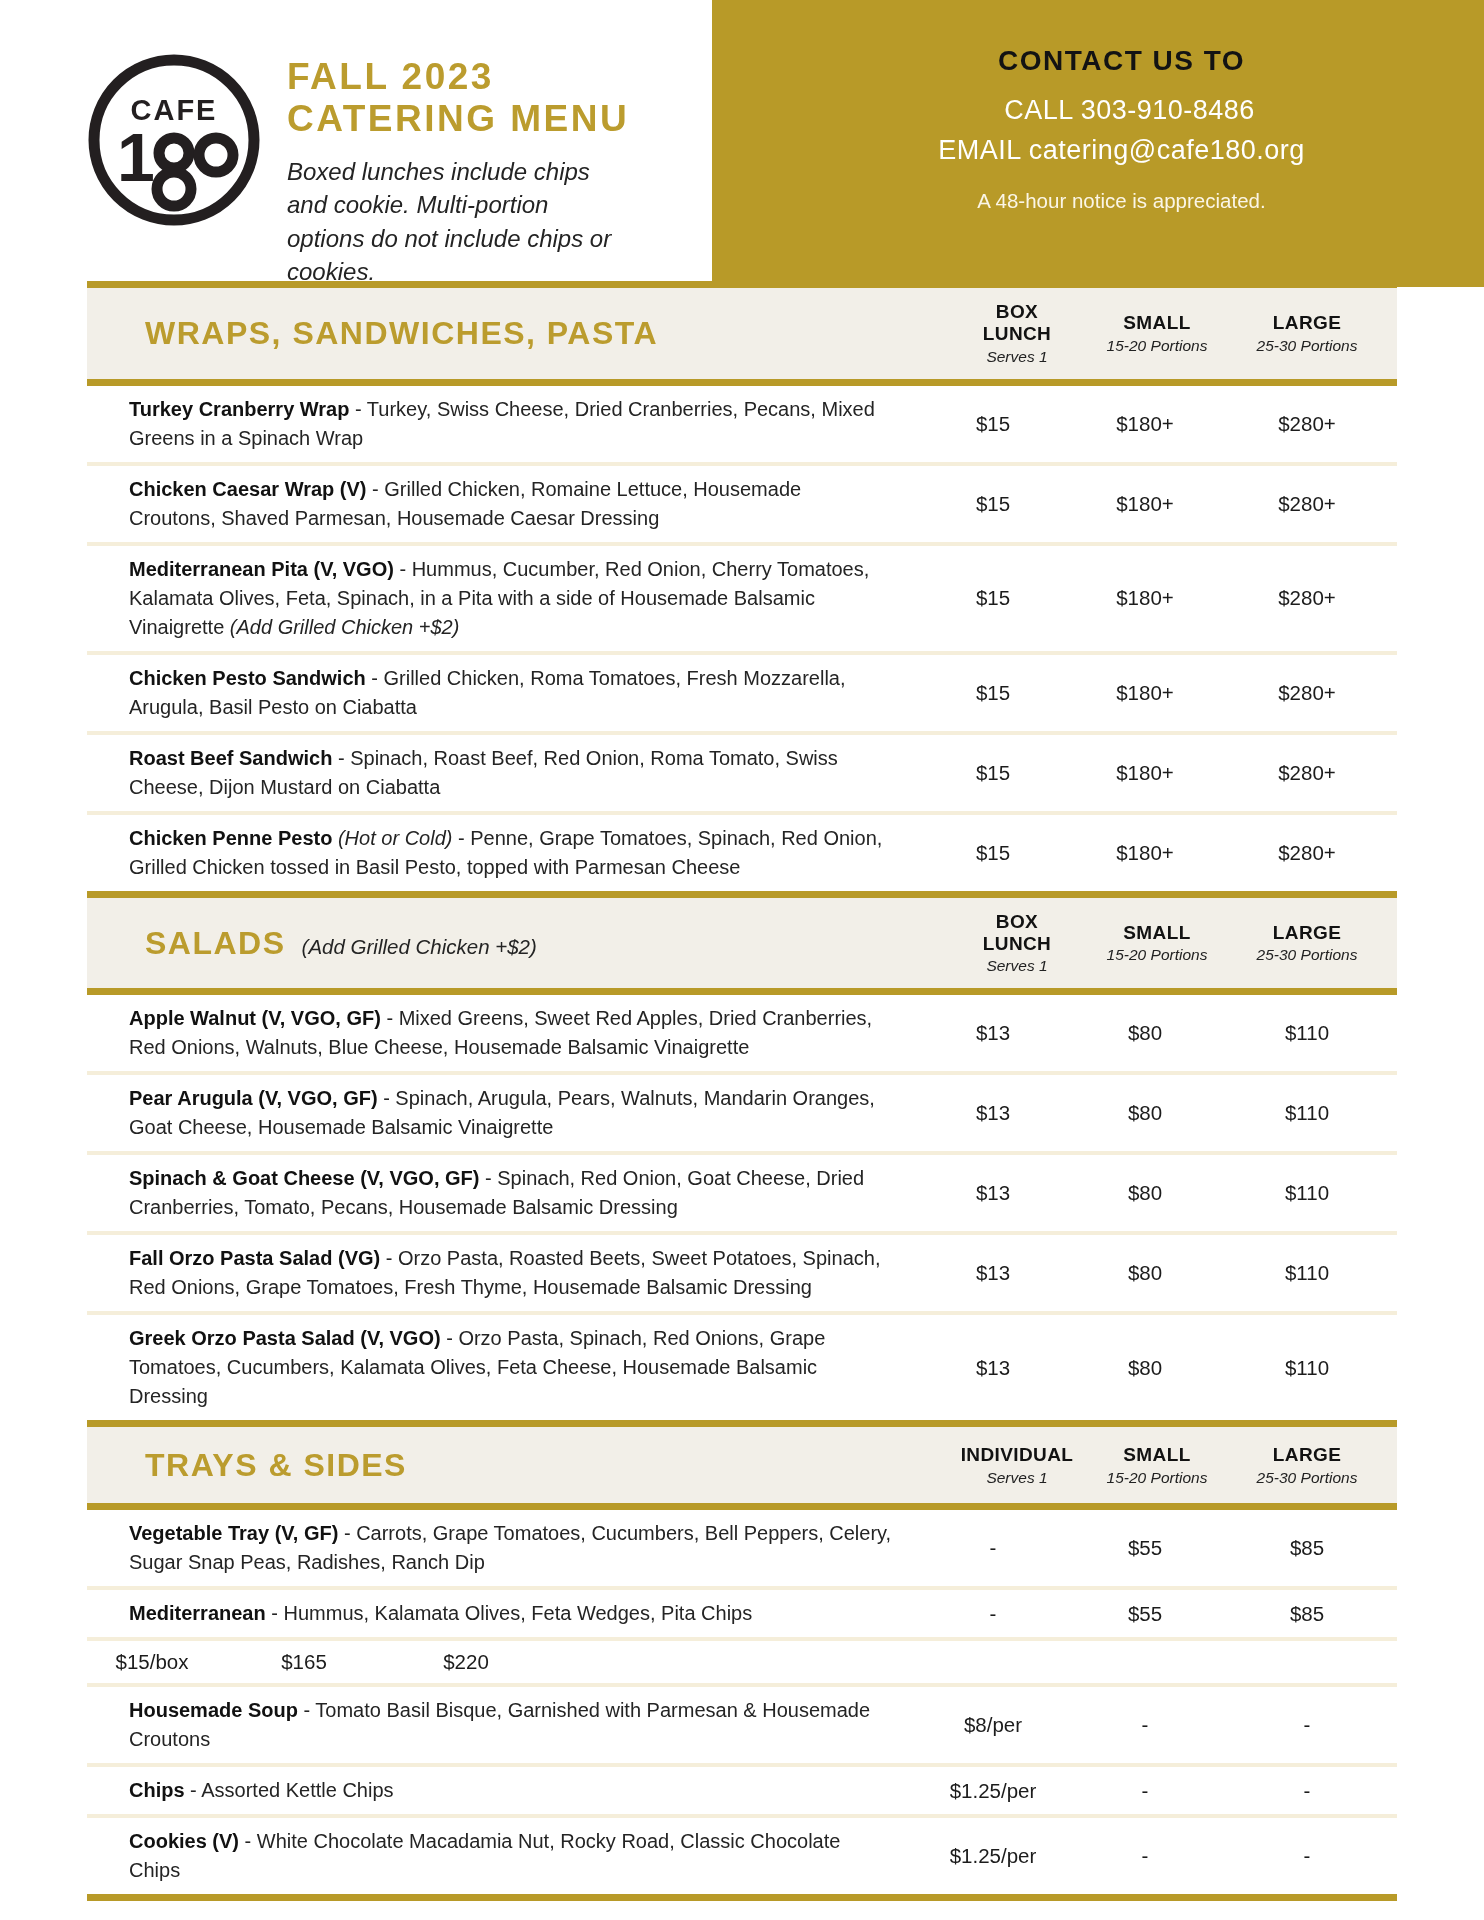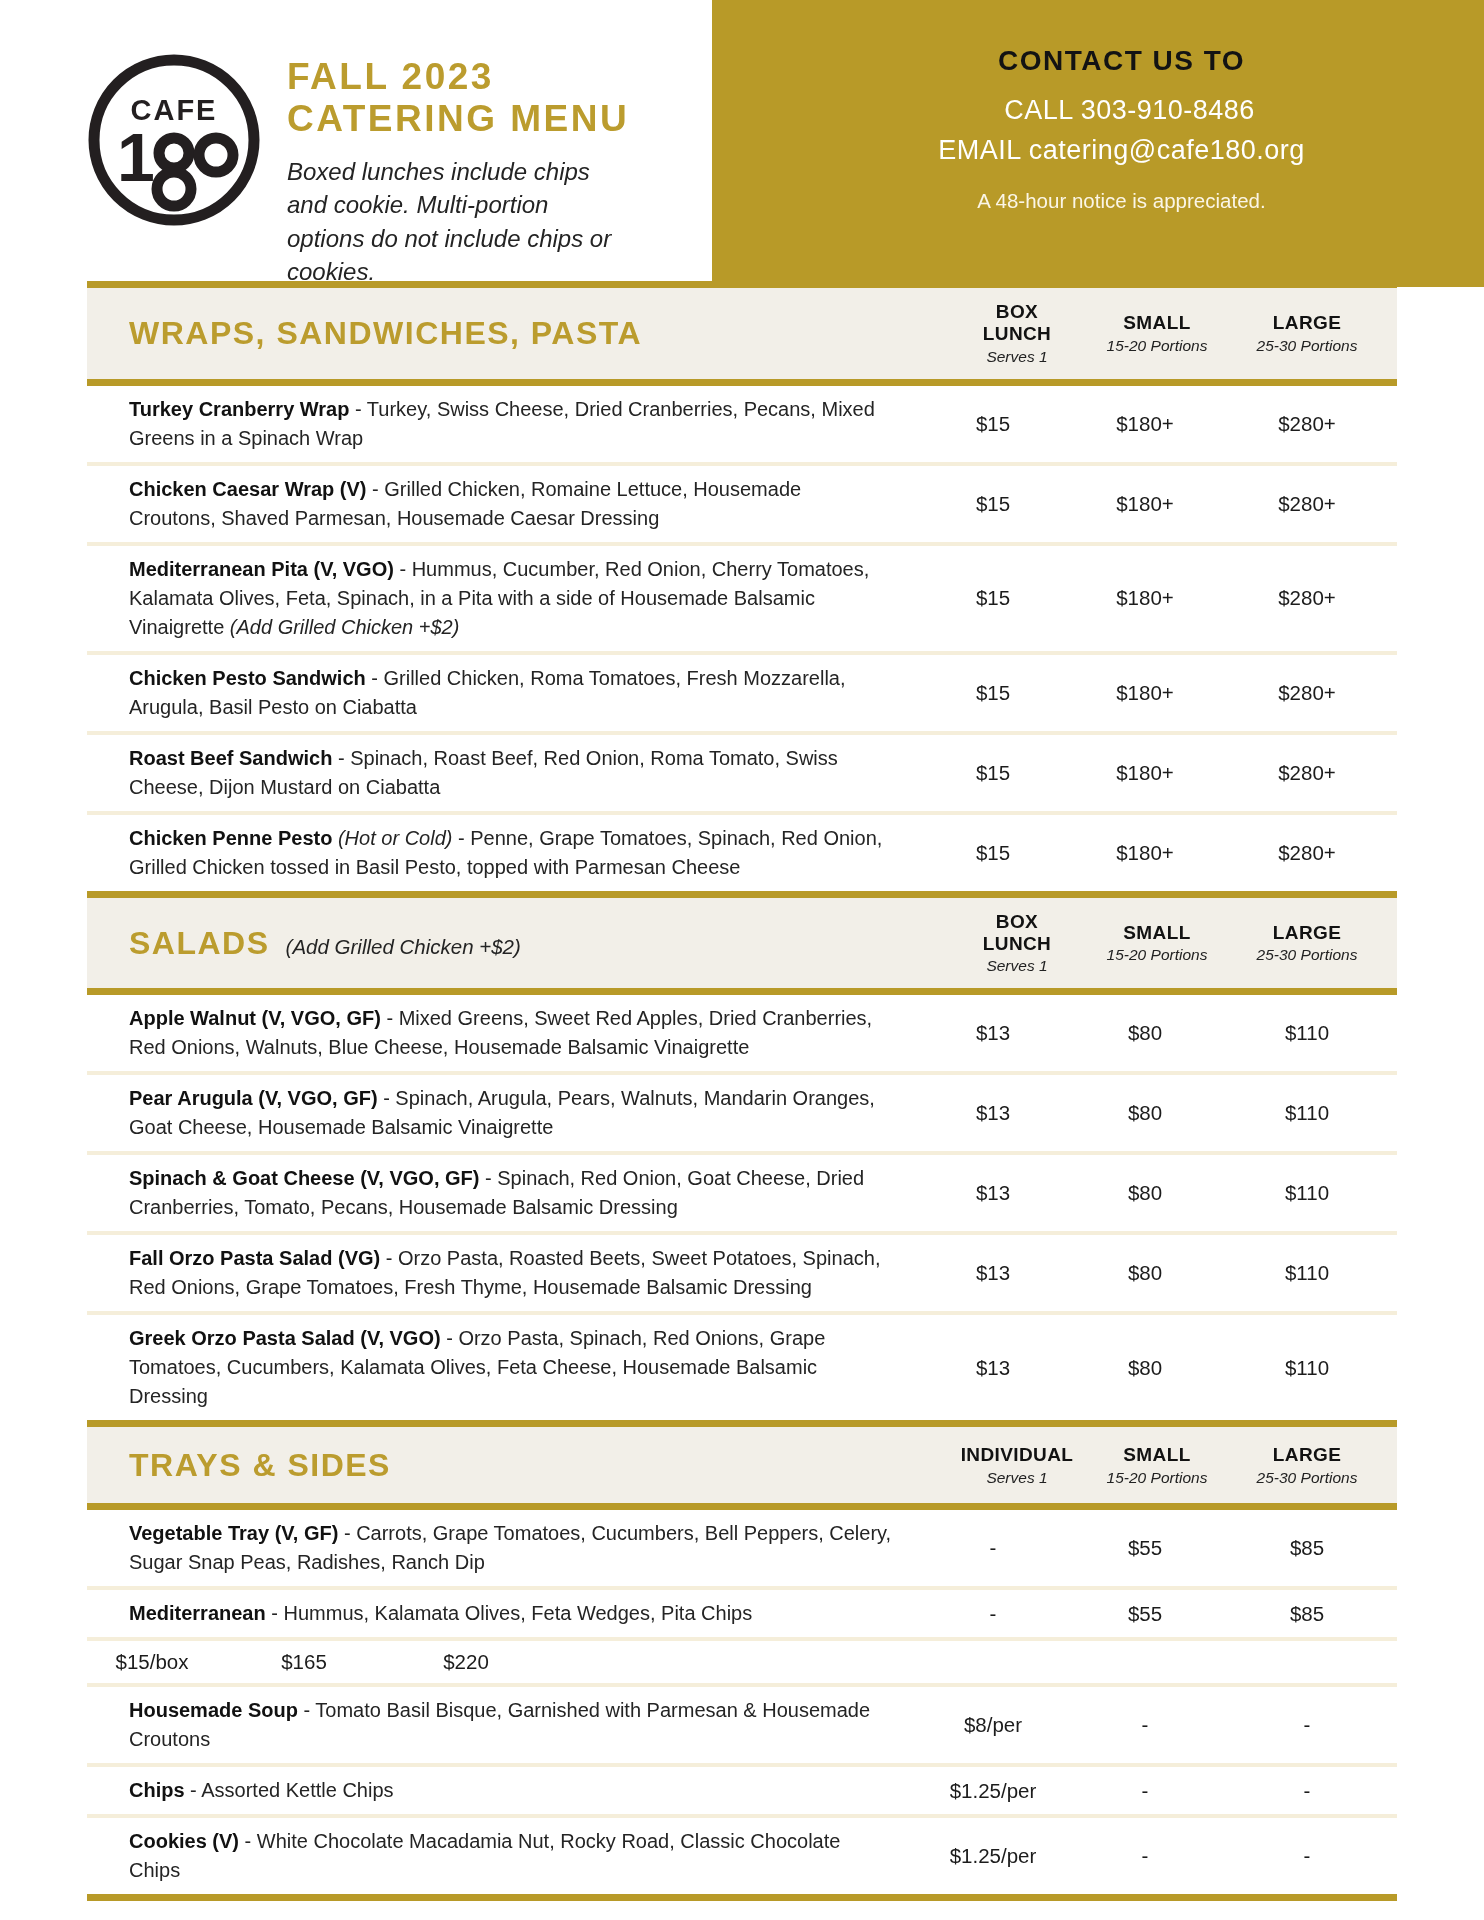--- a/index.html
+++ b/index.html
@@ -43,21 +43,21 @@
   .contact-notice{margin-top:23px;font-size:20.5px;color:#fbf6e7;}
 
   
   .content{position:absolute;left:0;top:281px;width:1484px;}
   .menu{margin:0 87px;width:1310px;border-bottom:7px solid var(--gold);}
   .section-head{
     display:flex;align-items:center;background:var(--header-bg);
     border-top:7px solid var(--gold);border-bottom:7px solid var(--gold);
     padding:13px 15px 13px 0;min-height:90px;
   }
-  .title-wrap{flex:1;display:flex;align-items:baseline;gap:16px;padding-left:42px;min-width:0;}
+  .title-wrap{flex:1;display:flex;align-items:baseline;gap:16px;padding-left:58px;min-width:0;}
   .section-title{
     margin:0;color:var(--gold-text);font-weight:bold;font-size:32px;letter-spacing:1.5px;
   }
   .section-note{font-style:italic;font-size:20.5px;color:#242424;white-space:nowrap;}
   .col-head{text-align:center;flex:0 0 auto;align-self:center;}
   .col-head.c0{width:130px;}
   .col-head.c1{width:150px;}
   .col-head.c2{width:150px;}
   .col-label{font-weight:bold;font-size:19px;letter-spacing:.4px;color:#121212;line-height:1.15;}
   .col-label.narrow{max-width:82px;margin:0 auto;}

